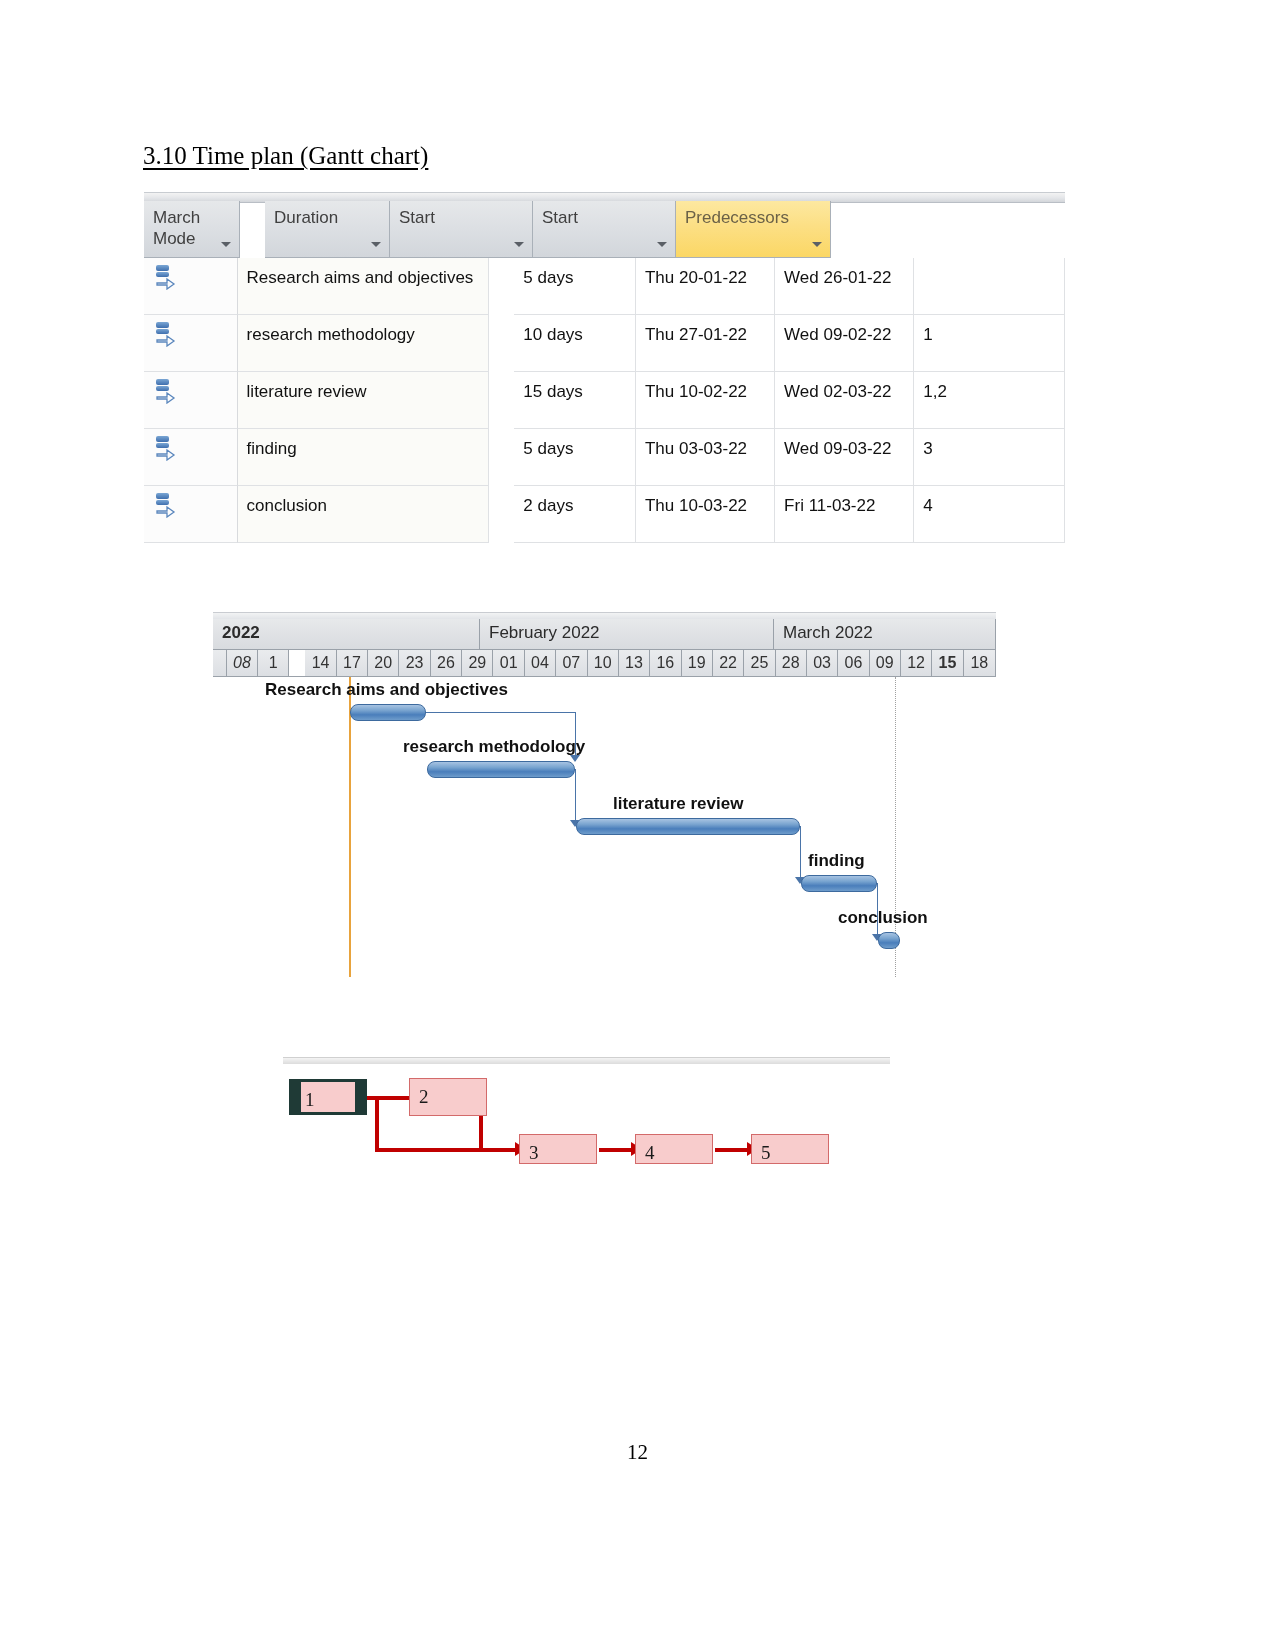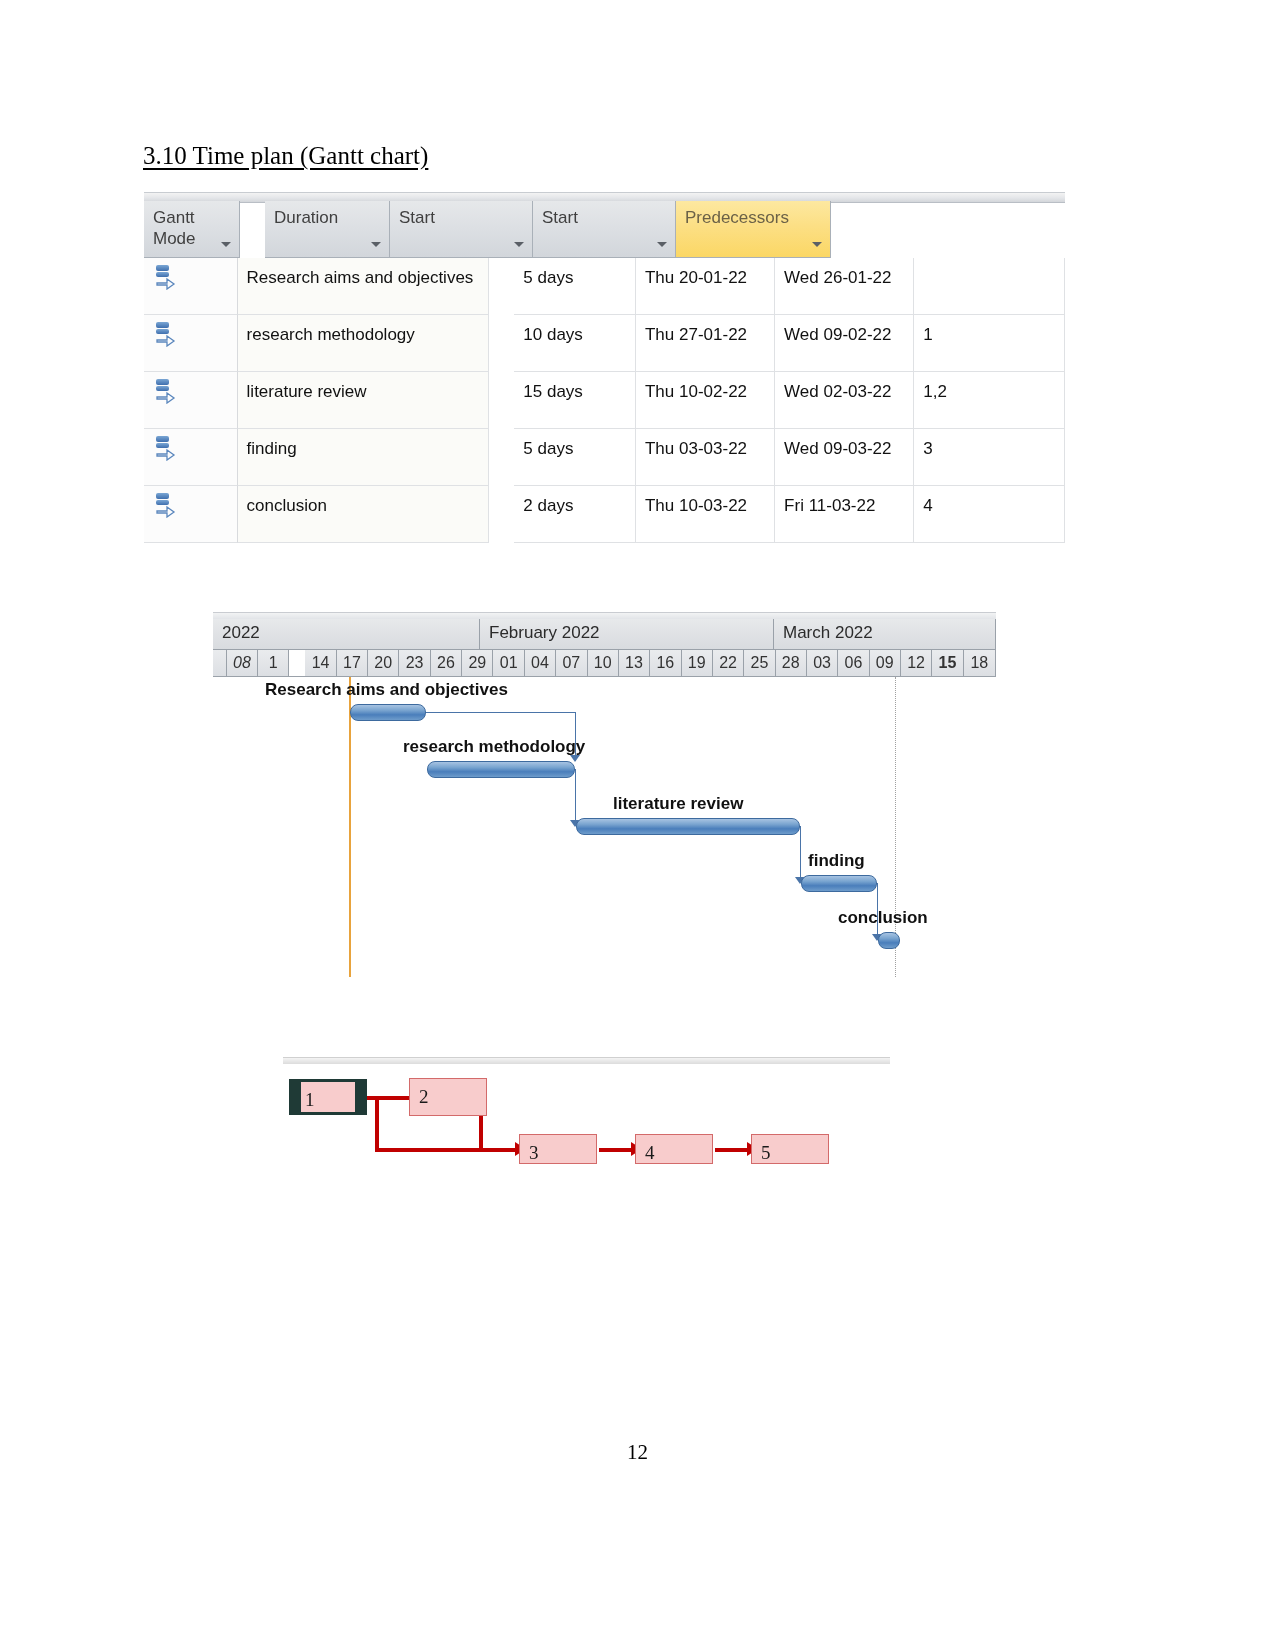--- a/index.html
+++ b/index.html
@@ -219,21 +219,21 @@
 
 <div class="page">
 
   <div class="heading">3.10 Time plan (Gantt chart)</div>
 
   <div class="msp-table">
     <div class="msp-topstrip"></div>
 
     <div class="msp-header">
       <div class="hcell c-mode">
-        <span>Gantt Mode</span>
+        <span>March Mode</span>
         <span class="arrow"></span>
       </div>
       <div class="hcell c-dur">
         <span>Duration</span>
         <span class="arrow"></span>
       </div>
       <div class="hcell c-start">
         <span>Start</span>
         <span class="arrow"></span>
       </div>
@@ -329,21 +329,21 @@
         <div class="cell c-pred">4</div>
       </div>
 
     </div>
   </div>
 
   <div class="gantt">
     <div class="gantt-strip"></div>
 
     <div class="gantt-months">
-      <div class="gmonth" style="width:267px;">2022</div>
+      <div class="gmonth" style="width:267px;font-weight:bold;">2022</div>
       <div class="gmonth" style="width:294px;">February 2022</div>
       <div class="gmonth" style="width:222px;">March 2022</div>
     </div>
 
     <div class="gantt-days">
       <div class="gday first"></div>
       <div class="gday" style="width:32px;font-style:italic;">08</div>
       <div class="gday" style="width:32px;">1</div>
       <div class="gday" style="width:32px;margin-left:16px;">14</div>
       <div class="gday" style="width:32px;">17</div>

